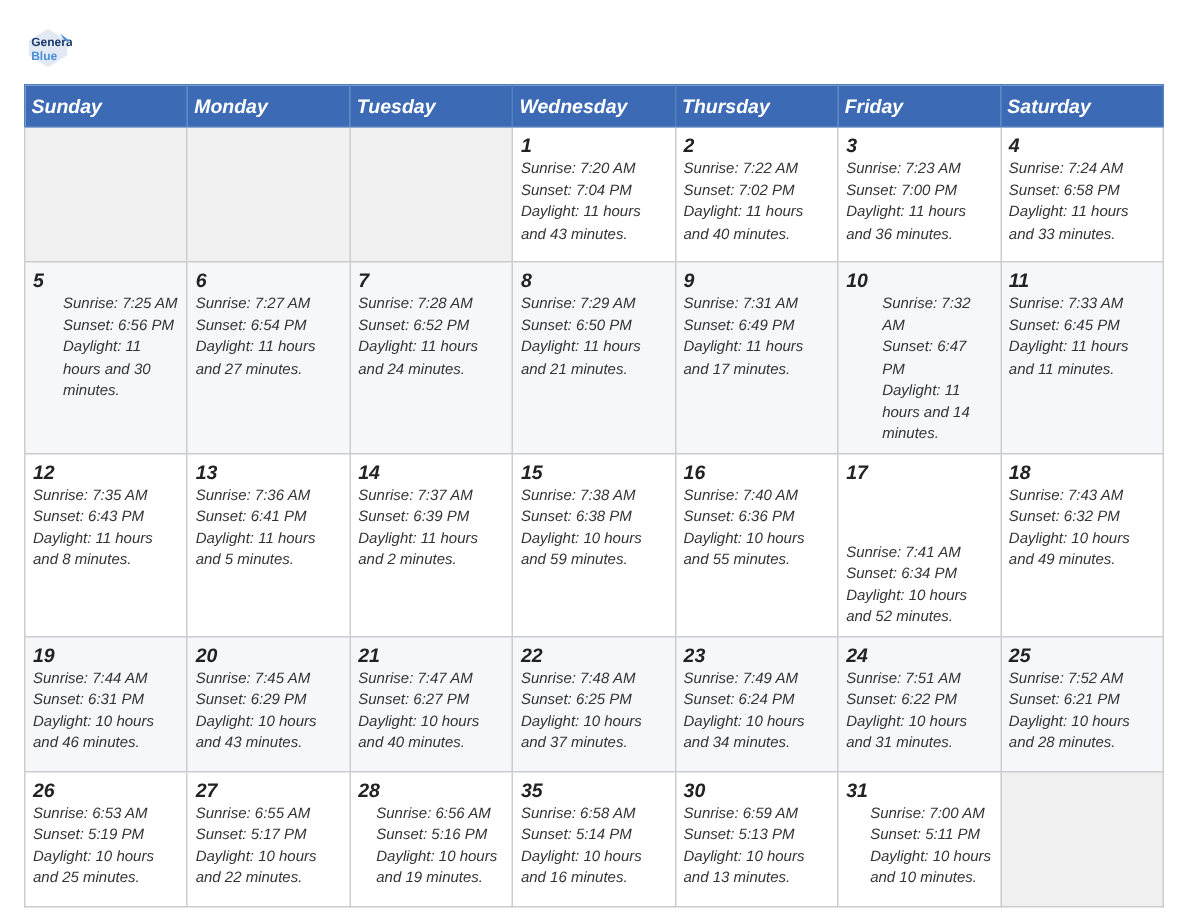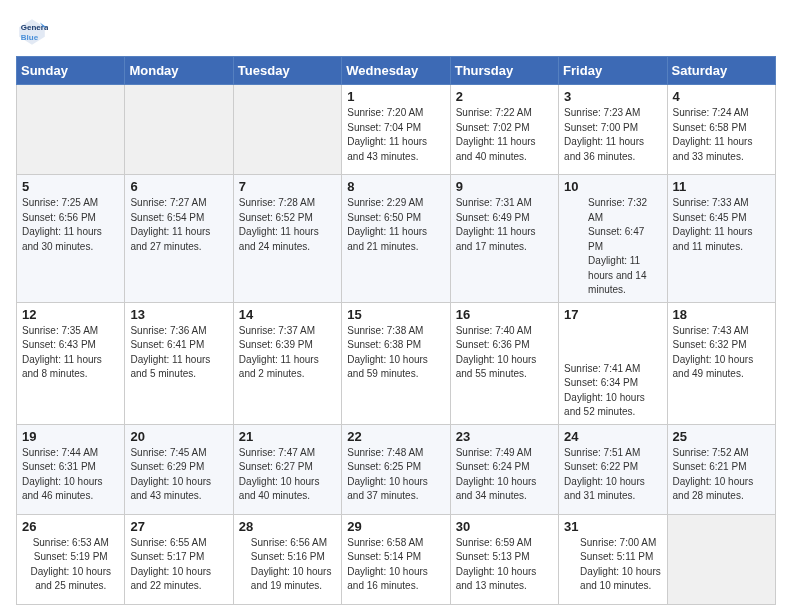--- a/index.html
+++ b/index.html
@@ -35,20 +35,21 @@
     }
     .location {
       font-size: 15px;
       color: #333;
       font-weight: bold;
     }
     table {
       width: 100%;
       border-collapse: collapse;
       table-layout: fixed;
+      font-style: italic;
     }
     thead tr {
       background: #3d6ab5;
     }
     thead th {
       color: #fff;
       font-size: 13px;
       font-weight: bold;
       padding: 6px 4px;
       text-align: left;
@@ -143,39 +144,39 @@
         <td>
           <div class="day-num">4</div>
           <div class="cell-text" style="white-space: pre-line;">Sunrise: 7:24 AM
 Sunset: 6:58 PM
 Daylight: 11 hours and 33 minutes.</div>
         </td>
       </tr>
       <tr>
         <td>
           <div class="day-num">5</div>
-          <div class="cell-text" style="white-space: pre-line;">Sunrise: 7:25 AM
+          <div class="cell-text" style="white-space: pre-line; margin-left: 20px;">Sunrise: 7:25 AM
 Sunset: 6:56 PM
 Daylight: 11 hours and 30 minutes.</div>
         </td>
         <td>
           <div class="day-num">6</div>
           <div class="cell-text" style="white-space: pre-line;">Sunrise: 7:27 AM
 Sunset: 6:54 PM
 Daylight: 11 hours and 27 minutes.</div>
         </td>
         <td>
           <div class="day-num">7</div>
           <div class="cell-text" style="white-space: pre-line;">Sunrise: 7:28 AM
 Sunset: 6:52 PM
 Daylight: 11 hours and 24 minutes.</div>
         </td>
         <td>
           <div class="day-num">8</div>
-          <div class="cell-text" style="white-space: pre-line;">Sunrise: 2:29 AM
+          <div class="cell-text" style="white-space: pre-line;">Sunrise: 7:29 AM
 Sunset: 6:50 PM
 Daylight: 11 hours and 21 minutes.</div>
         </td>
         <td>
           <div class="day-num">9</div>
           <div class="cell-text" style="white-space: pre-line;">Sunrise: 7:31 AM
 Sunset: 6:49 PM
 Daylight: 11 hours and 17 minutes.</div>
         </td>
         <td>
@@ -275,38 +276,38 @@
         <td>
           <div class="day-num">25</div>
           <div class="cell-text" style="white-space: pre-line;">Sunrise: 7:52 AM
 Sunset: 6:21 PM
 Daylight: 10 hours and 28 minutes.</div>
         </td>
       </tr>
       <tr>
         <td>
           <div class="day-num">26</div>
-          <div class="cell-text" style="white-space: pre-line; text-align: center;">Sunrise: 6:53 AM
+          <div class="cell-text" style="white-space: pre-line;">Sunrise: 6:53 AM
 Sunset: 5:19 PM
 Daylight: 10 hours and 25 minutes.</div>
         </td>
         <td>
           <div class="day-num">27</div>
           <div class="cell-text" style="white-space: pre-line;">Sunrise: 6:55 AM
 Sunset: 5:17 PM
 Daylight: 10 hours and 22 minutes.</div>
         </td>
         <td>
           <div class="day-num">28</div>
           <div class="cell-text" style="white-space: pre-line; margin-left: 12px;">Sunrise: 6:56 AM
 Sunset: 5:16 PM
 Daylight: 10 hours and 19 minutes.</div>
         </td>
         <td>
-          <div class="day-num">29</div>
+          <div class="day-num">35</div>
           <div class="cell-text" style="white-space: pre-line;">Sunrise: 6:58 AM
 Sunset: 5:14 PM
 Daylight: 10 hours and 16 minutes.</div>
         </td>
         <td>
           <div class="day-num">30</div>
           <div class="cell-text" style="white-space: pre-line;">Sunrise: 6:59 AM
 Sunset: 5:13 PM
 Daylight: 10 hours and 13 minutes.</div>
         </td>

